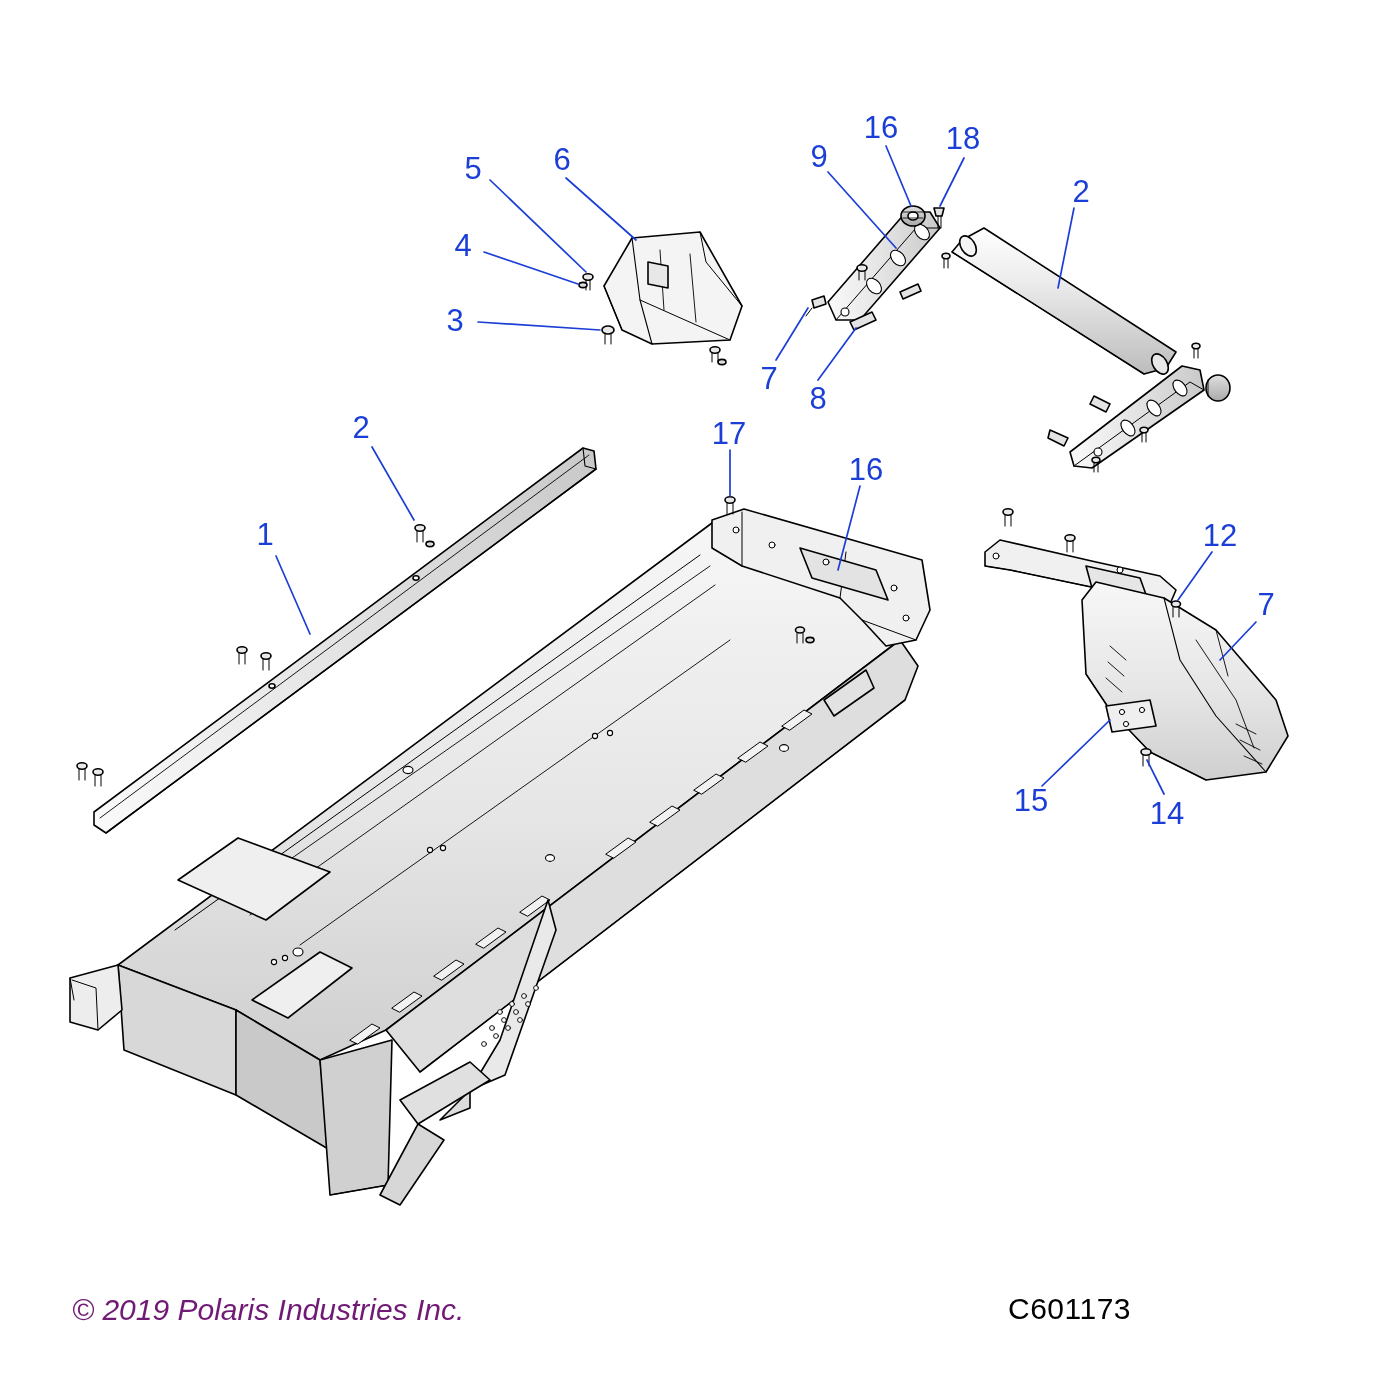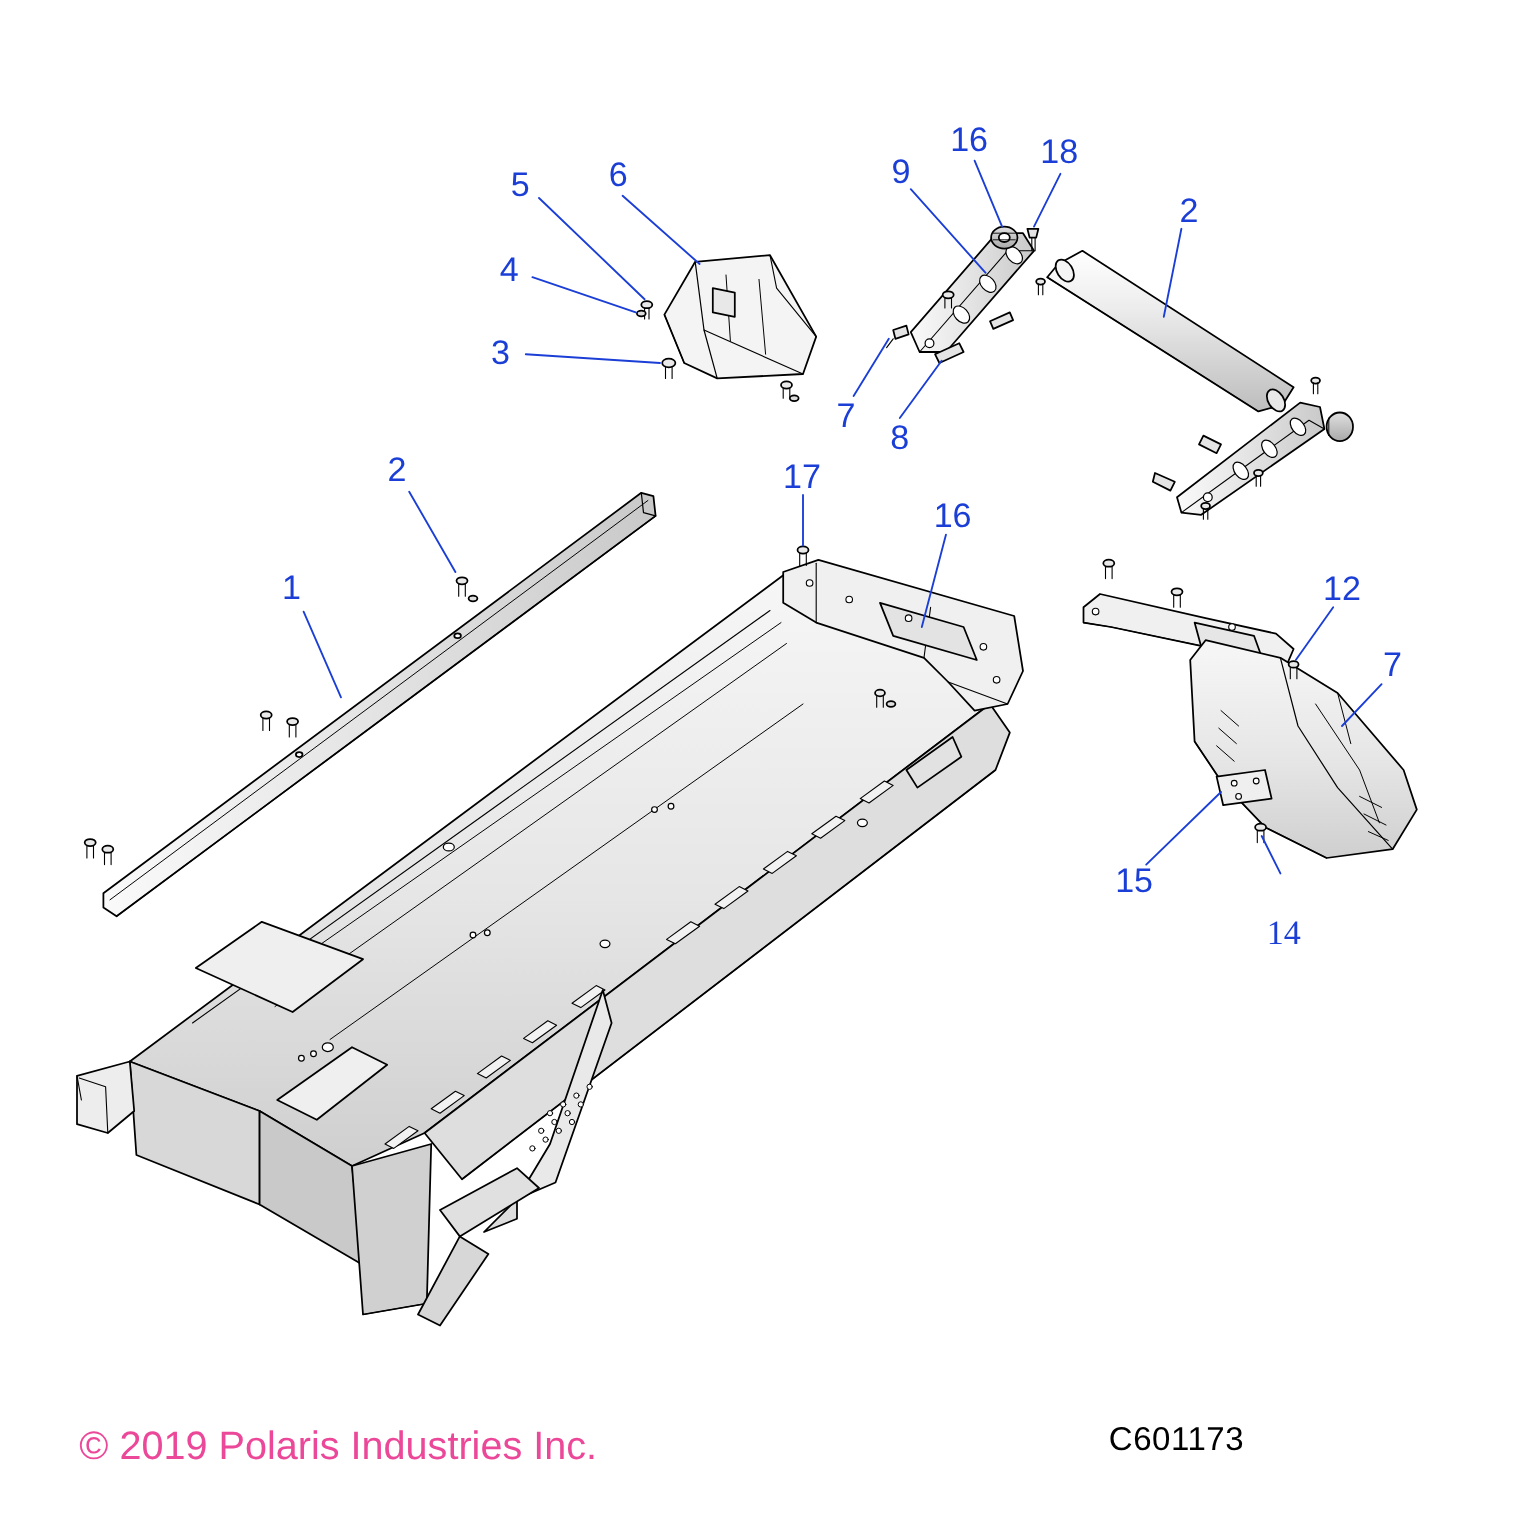--- a/index.html
+++ b/index.html
@@ -28,23 +28,24 @@
     font-size: 31px;
     font-weight: 400;
     line-height: 1;
     white-space: nowrap;
     transform: translate(-50%, -50%);
   }
   #copyright {
     position: absolute;
     left: 72px;
     top: 1293px;
-    font-size: 36px;
-    color: #ec4899;
+    font-size: 30px;
+    color: #701a75;
     white-space: nowrap;
+    font-style: italic;
   }
   #partnumber {
     position: absolute;
     left: 1008px;
     top: 1292px;
     font-size: 30px;
     color: #000000;
     white-space: nowrap;
     letter-spacing: 0.5px;
     text-align: center;
@@ -381,21 +382,21 @@
     <div class="callout" style="left:463px;  top:245px;">4</div>
     <div class="callout" style="left:473px;  top:168px;">5</div>
     <div class="callout" style="left:562px;  top:159px;">6</div>
     <div class="callout" style="left:769px;  top:378px;">7</div>
     <div class="callout" style="left:818px;  top:398px;">8</div>
     <div class="callout" style="left:819px;  top:156px;">9</div>
     <div class="callout" style="left:881px;  top:127px;">16</div>
     <div class="callout" style="left:1081px; top:191px;">2</div>
     <div class="callout" style="left:1220px; top:535px;">12</div>
     <div class="callout" style="left:1266px; top:604px;">7</div>
-    <div class="callout" style="left:1167px; top:848px;font-family:Liberation Serif, serif;">14</div>
+    <div class="callout" style="left:1167px; top:813px;">14</div>
     <div class="callout" style="left:1031px; top:800px;">15</div>
     <div class="callout" style="left:866px;  top:469px;">16</div>
     <div class="callout" style="left:729px;  top:433px;">17</div>
     <div class="callout" style="left:963px;  top:138px;">18</div>
   </div>
 
   <div id="copyright">© 2019 Polaris Industries Inc.</div>
   <div id="partnumber">C601173</div>
 
 </div>

